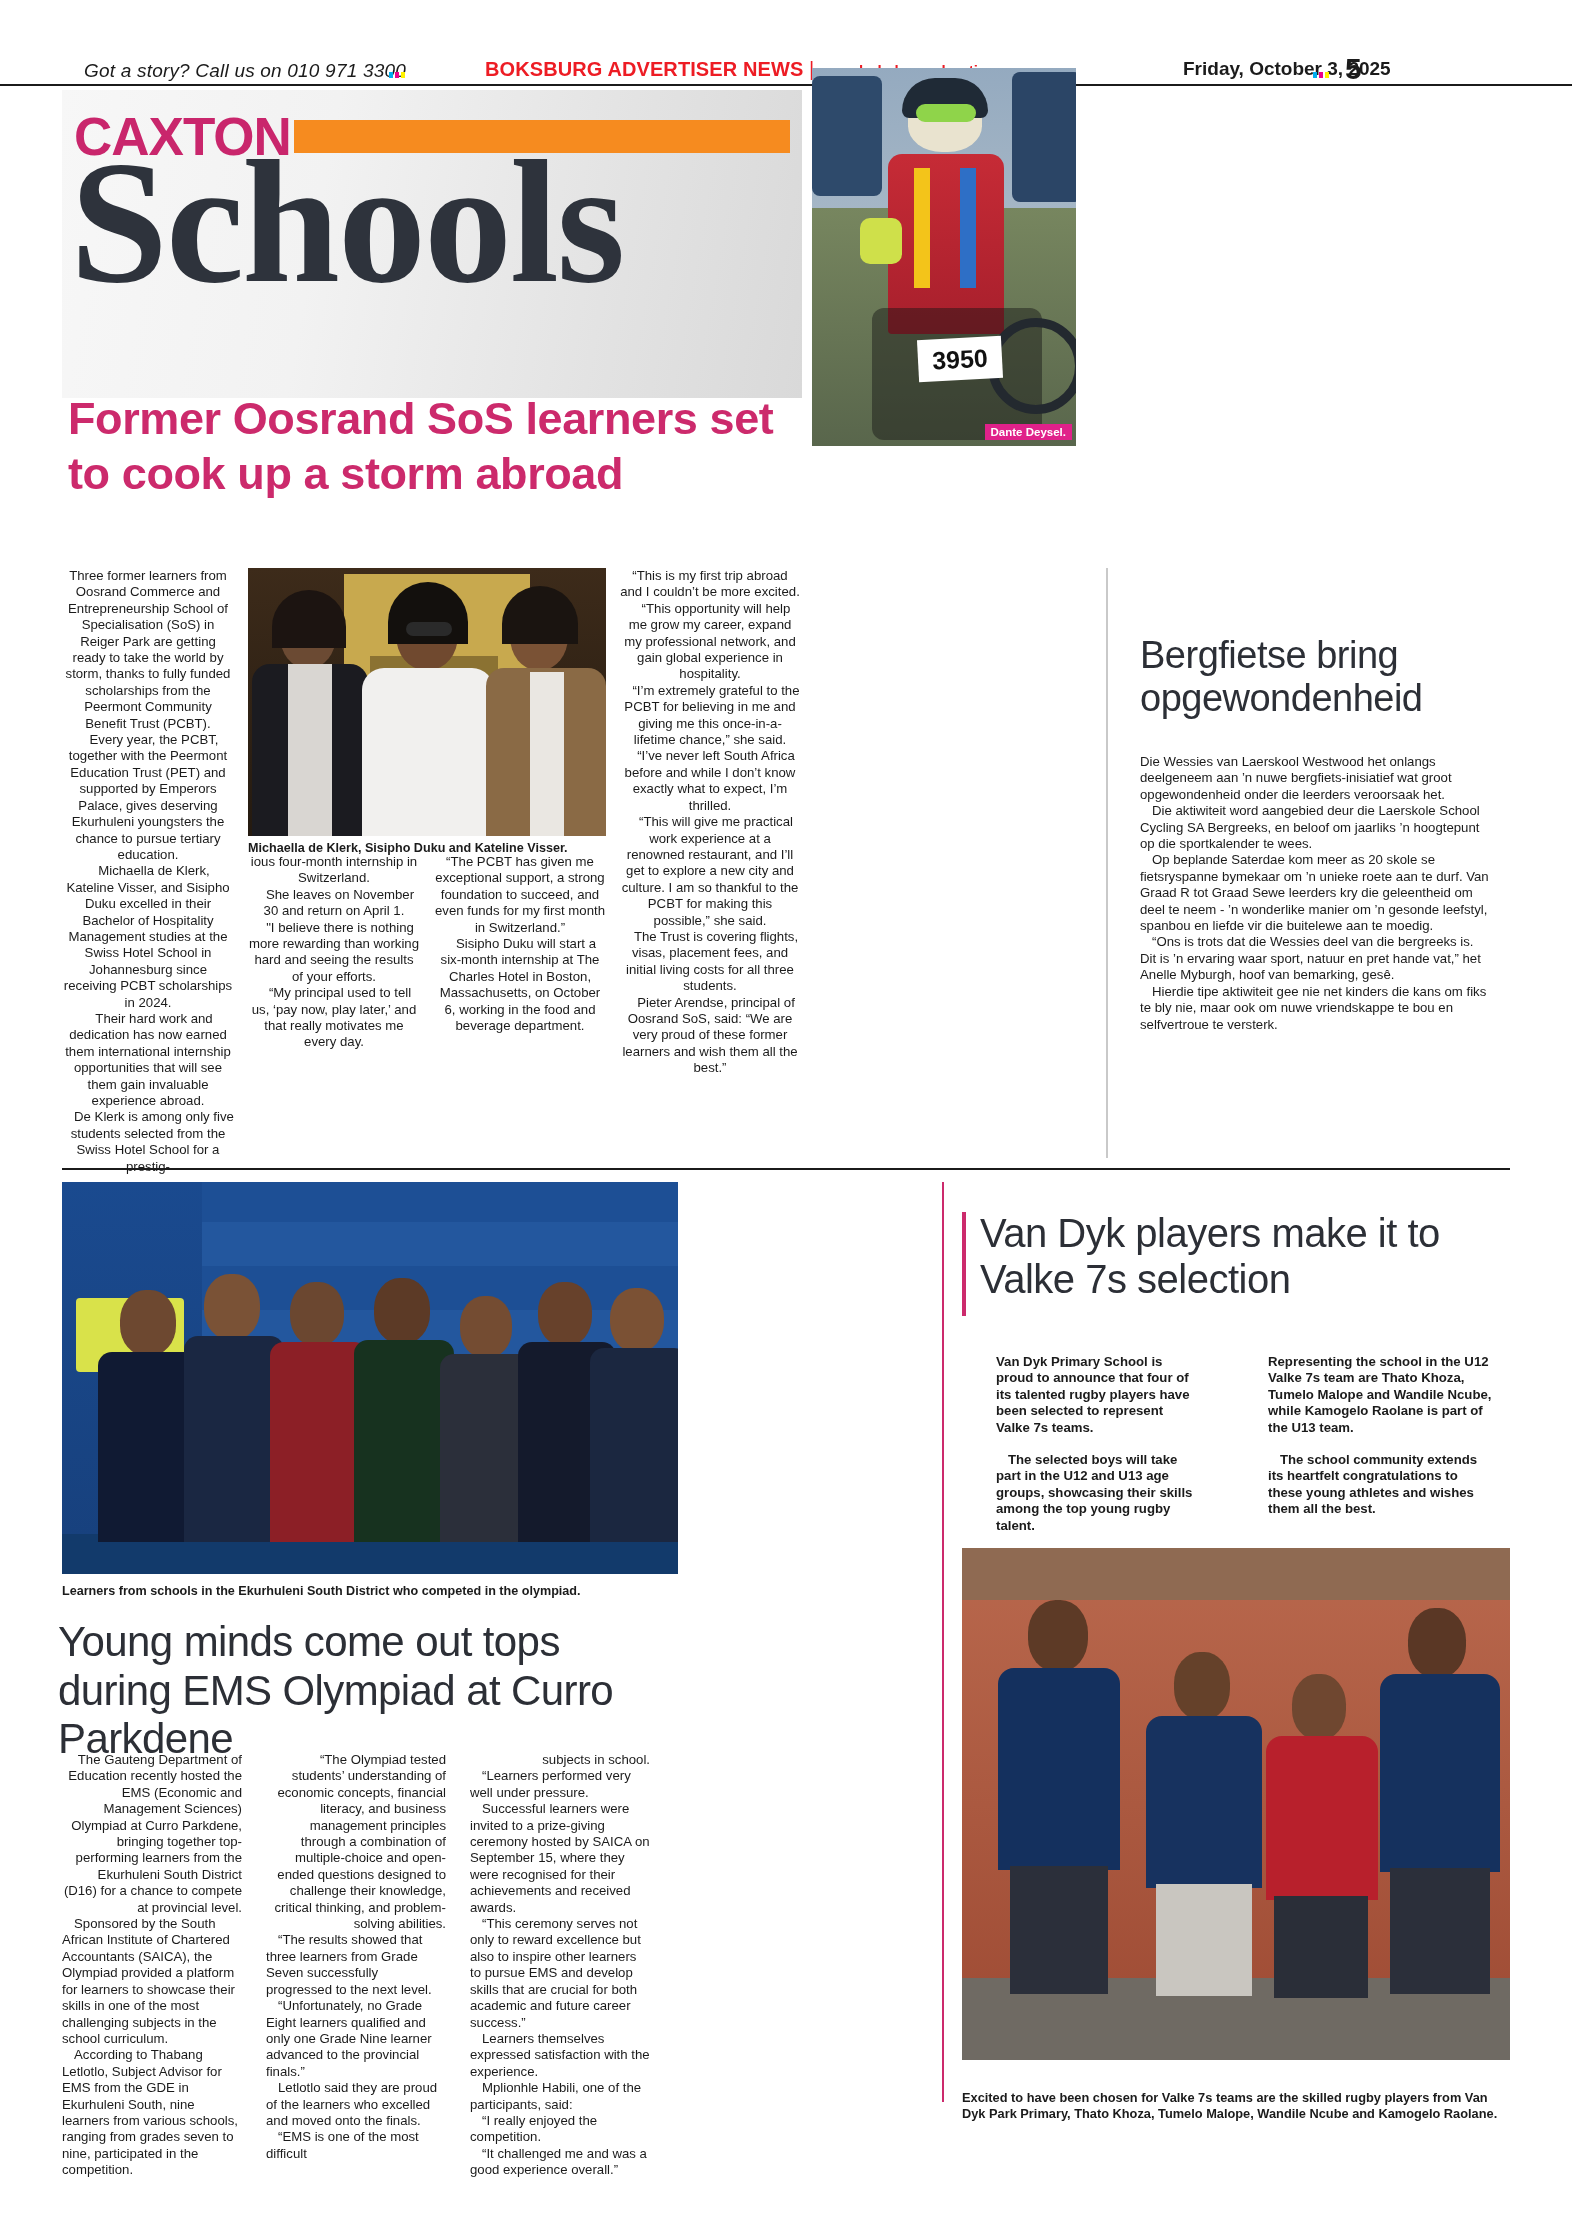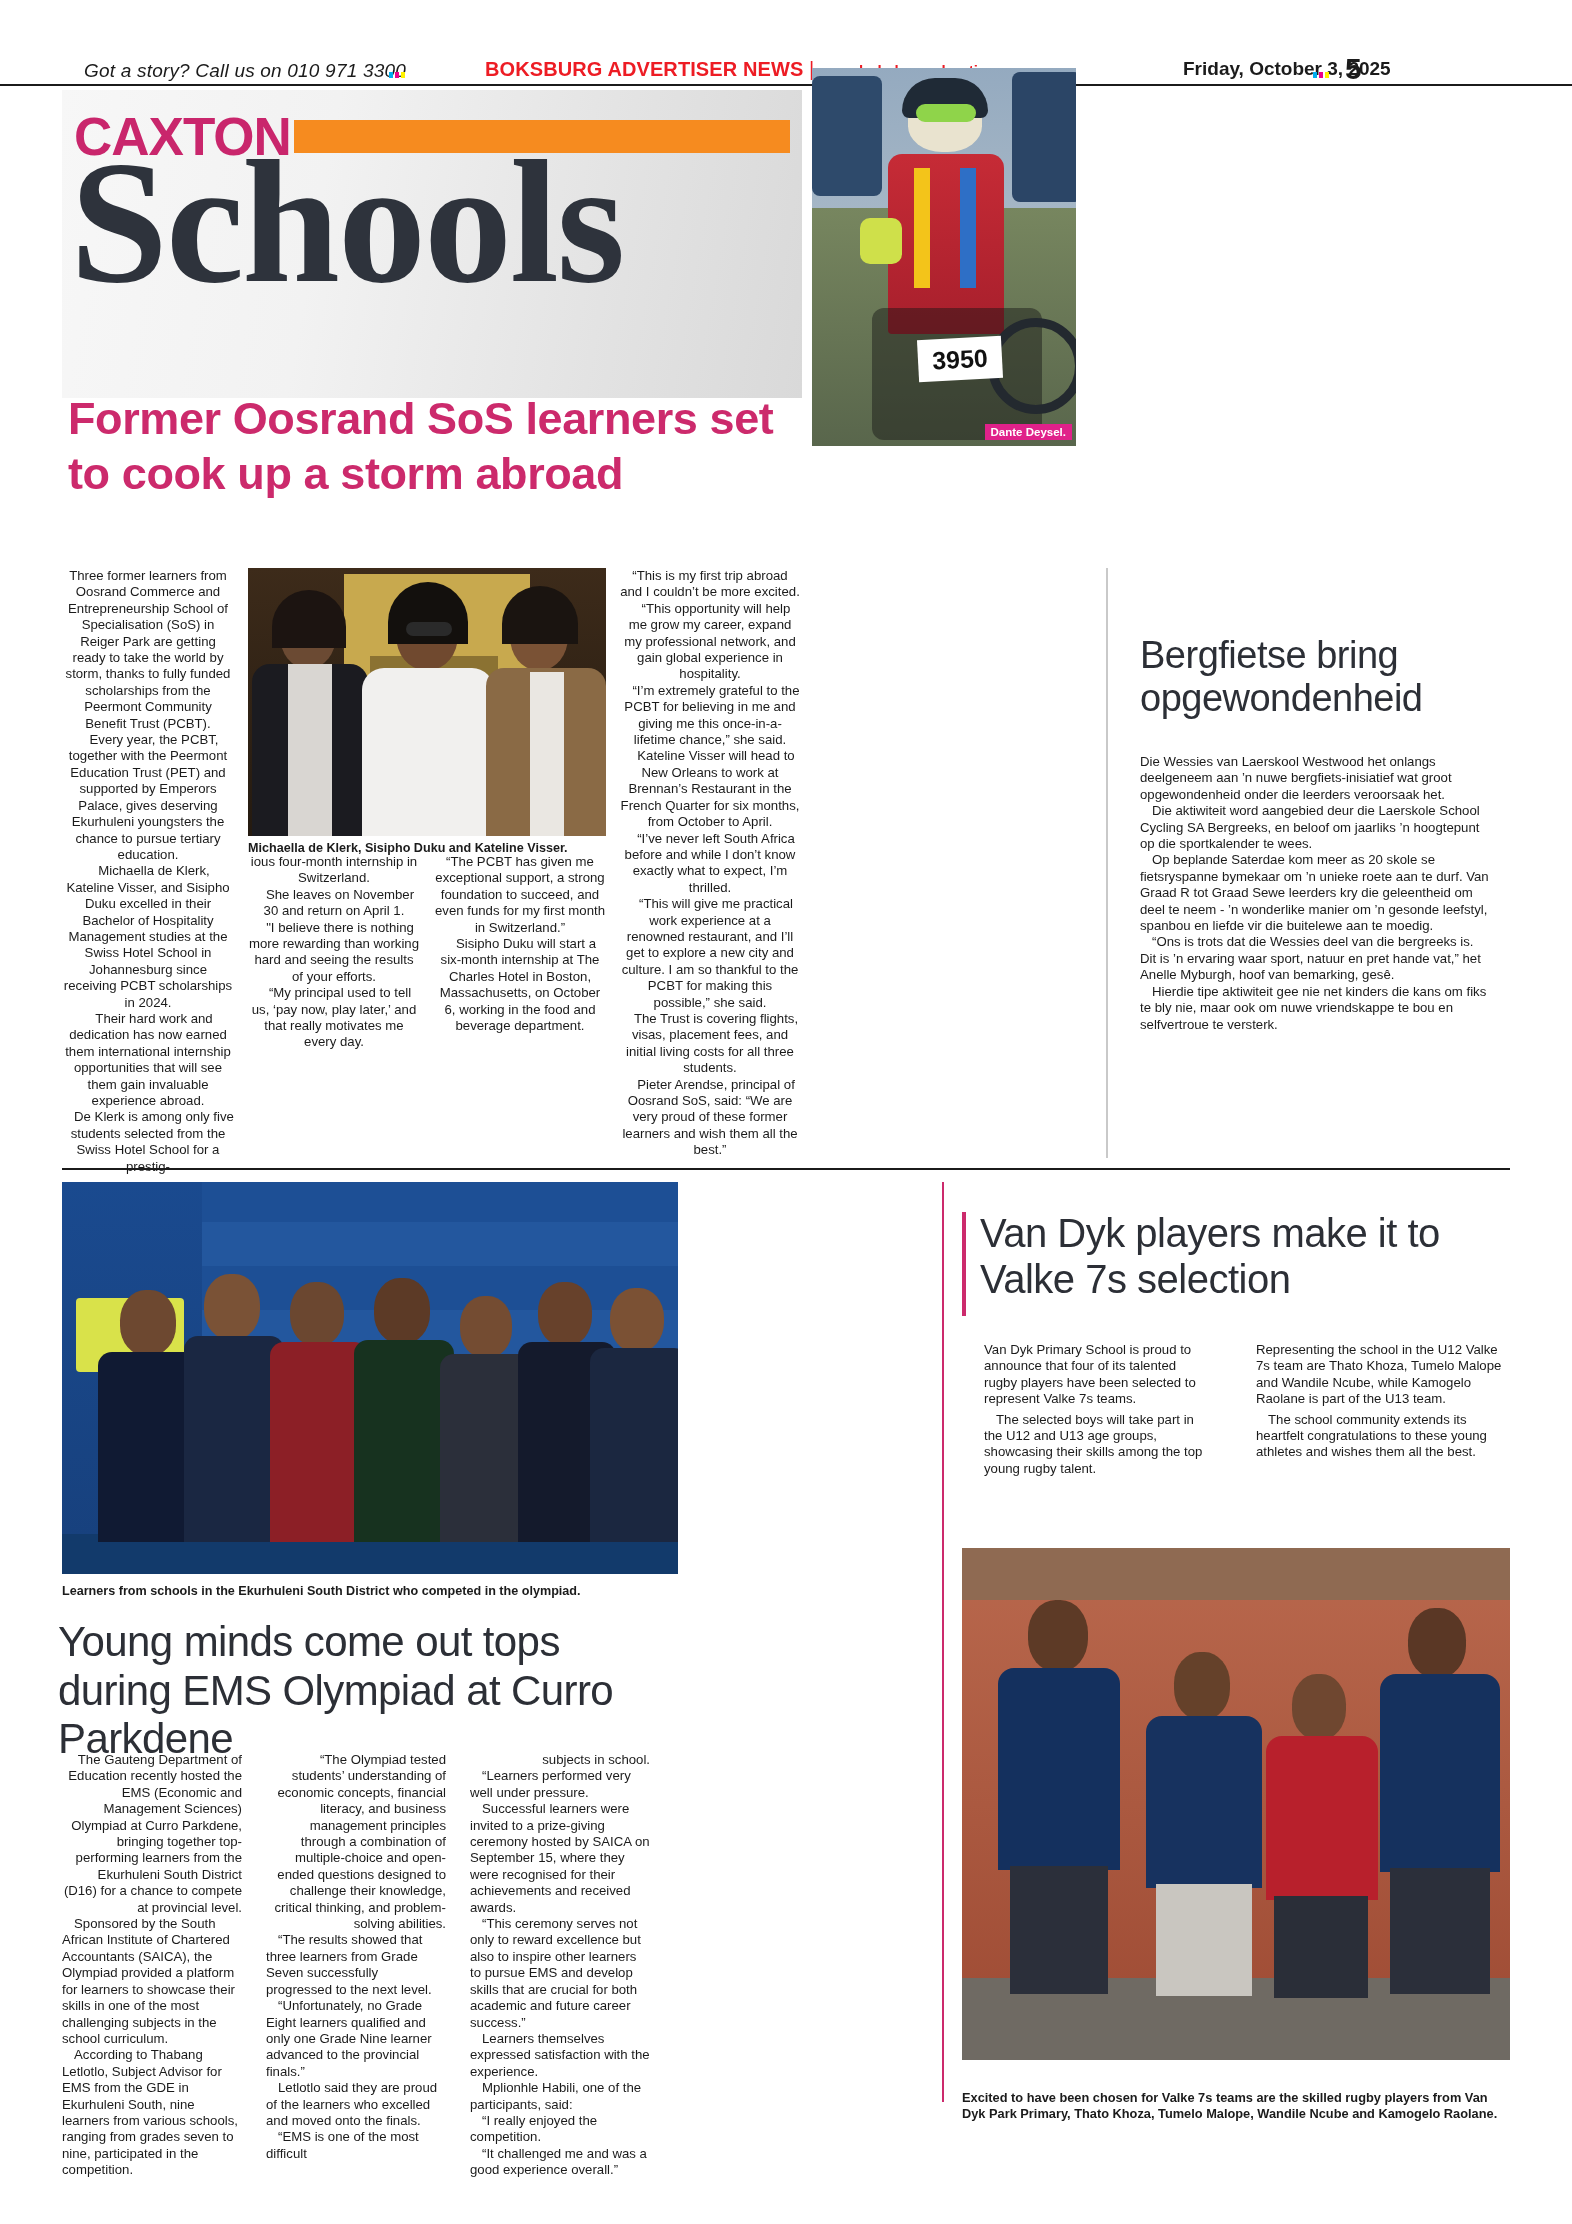--- a/index.html
+++ b/index.html
@@ -152,21 +152,21 @@
 
   
   .vd-rule { position:absolute; left:962px; top:1212px; width:4px; height:104px; background:#cc2a6c; }
   .vd-h {
     position: absolute; left: 980px; top: 1210px; width: 530px;
     font-size: 40px; font-weight: 300; color:#2c2f36; line-height:1.16;
     letter-spacing:-.5px;
   }
   .vd-c1 { position:absolute; left:980px; top:1338px; width:236px; font-size:13.2px; line-height:16.4px; color:#1b1b1b; }
   .vd-c2 { position:absolute; left:1252px; top:1338px; width:258px; font-size:13.2px; line-height:16.4px; color:#1b1b1b; }
-  .vd-c1 p, .vd-c2 p { text-indent:12px; margin:4px; }
+  .vd-c1 p, .vd-c2 p { text-indent:12px; margin:16px;font-weight:bold; }
   .vd-c1 p.first, .vd-c2 p.first { text-indent:0; }
 
   .vdphoto {
     position: absolute; left: 962px; top: 1548px; width: 548px; height: 512px;
     overflow:hidden;
     background: linear-gradient(#c96a50 0%, #b9563f 40%, #9d4733 100%);
   }
   .vd-cap {
     position: absolute; left: 962px; top: 2090px; width: 548px;
     font-size: 12.8px; font-weight:bold; color:#1b1b1b; line-height:16px;
@@ -271,21 +271,20 @@
 
     <div class="col a1c3">
       <p class="first">“The PCBT has given me exceptional support, a strong foundation to succeed, and even funds for my first month in Switzerland.”</p>
       <p>Sisipho Duku will start a six-month internship at The Charles Hotel in Boston, Massachusetts, on October 6, working in the food and beverage department.</p>
     </div>
 
     <div class="col a1c4">
       <p class="first">“This is my first trip abroad and I couldn’t be more excited.</p>
       <p>“This opportunity will help me grow my career, expand my professional network, and gain global experience in hospitality.</p>
       <p>“I’m extremely grateful to the PCBT for believing in me and giving me this once-in-a-lifetime chance,” she said.</p>
-      <p>Kateline Visser will head to New Orleans to work at Brennan’s Restaurant in the French Quarter for six months, from October to April.</p>
       <p>“I’ve never left South Africa before and while I don’t know exactly what to expect, I’m thrilled.</p>
       <p>“This will give me practical work experience at a renowned restaurant, and I’ll get to explore a new city and culture. I am so thankful to the PCBT for making this possible,” she said.</p>
       <p>The Trust is covering flights, visas, placement fees, and initial living costs for all three students.</p>
       <p>Pieter Arendse, principal of Oosrand SoS, said: “We are very proud of these former learners and wish them all the best.”</p>
     </div>
   </div>
 
   <div class="vrule-1"></div>
 
   <div class="berg-h">Bergfietse bring opgewondenheid</div>

